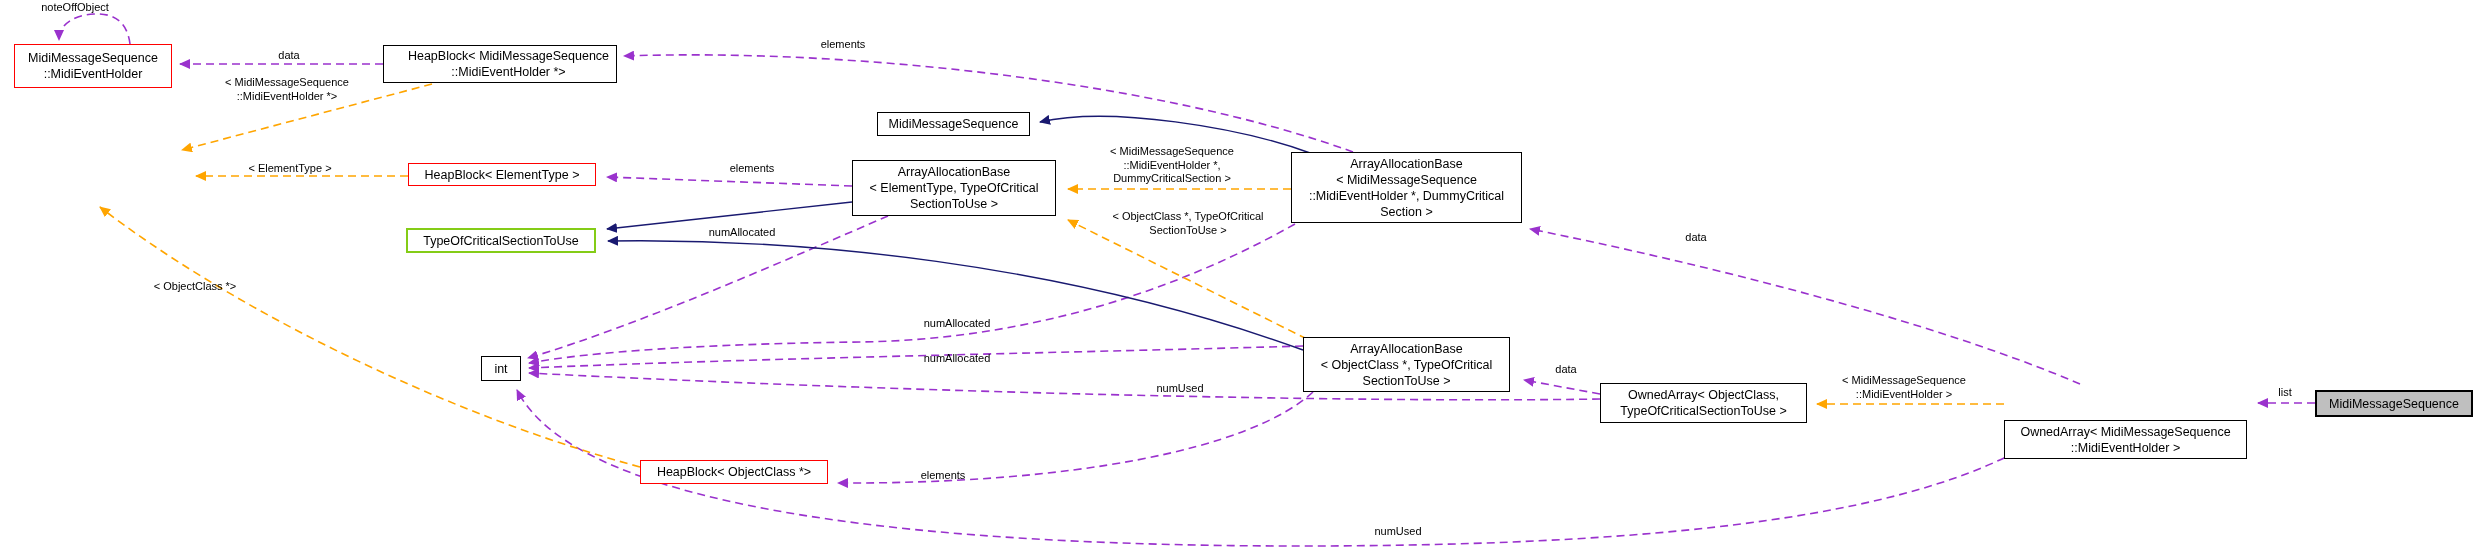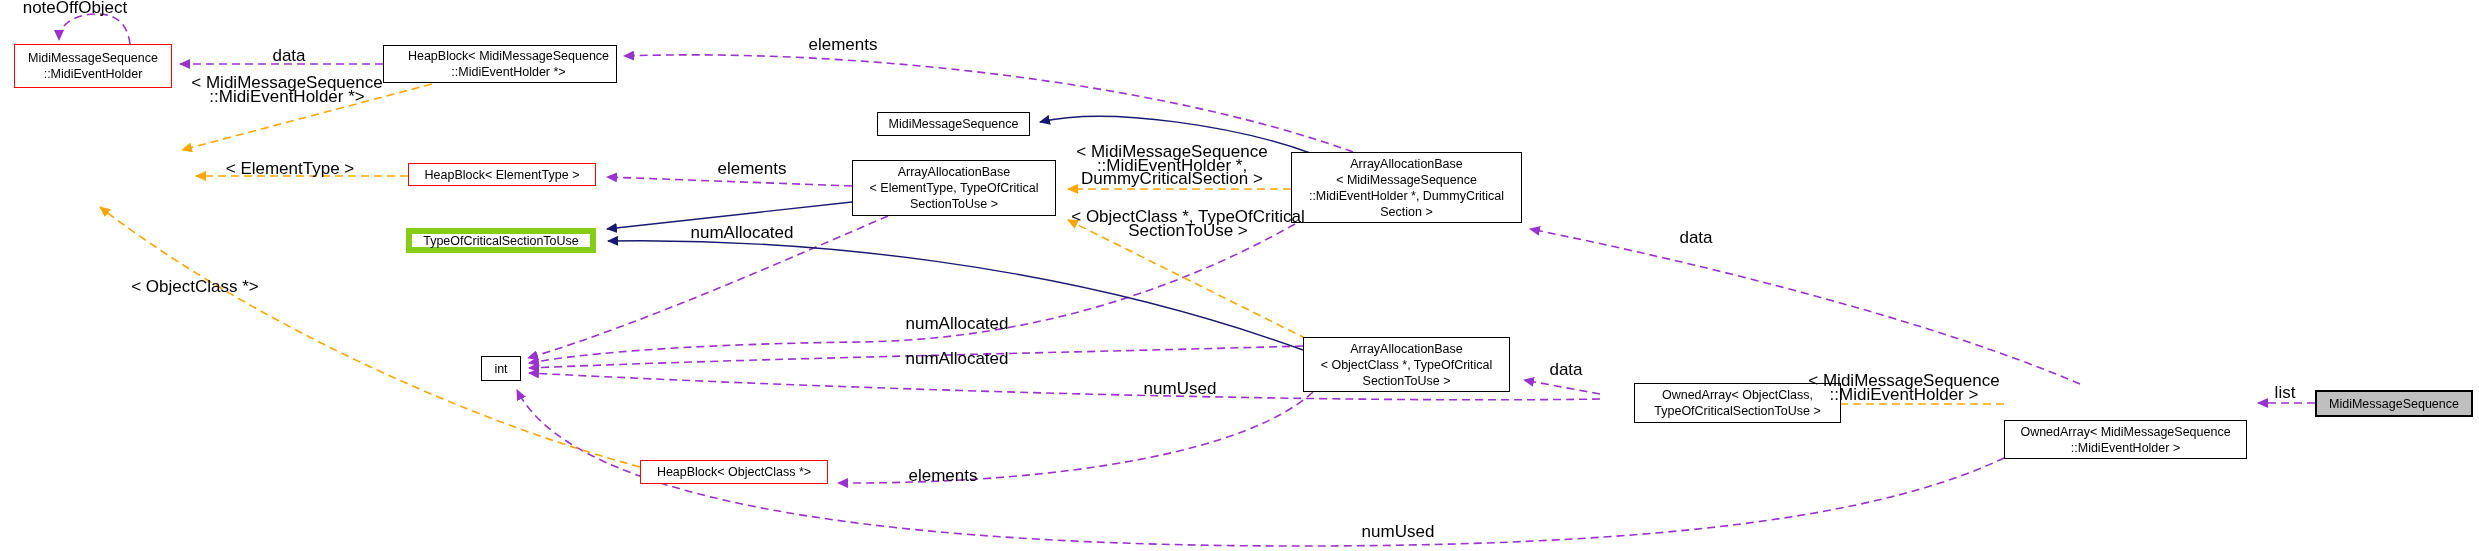--- a/index.html
+++ b/index.html
@@ -4,24 +4,24 @@
 <style>
   html,body{margin:0;padding:0;background:#fff;}
   .canvas{position:relative;width:2479px;height:551px;background:#ffffff;overflow:hidden;
           font-family:"Liberation Sans",sans-serif;}
   .canvas svg{position:absolute;left:0;top:0;z-index:1;}
   .node{position:absolute;z-index:2;background:#ffffff;border:1px solid #000000;
         display:flex;align-items:center;justify-content:center;text-align:center;
         font-size:12.5px;line-height:16px;color:#000000;box-sizing:border-box;cursor:pointer;}
   .node .nl{white-space:pre-line;}
   .node.red{border:1.5px solid #ff0000;}
-  .node.gray{border:6px solid #84cc16;}
+  .node.gray{border:2px solid #84cc16;}
   .node.focus{background:#bfbfbf;border:2px solid #000000;cursor:default;}
   .elabel{position:absolute;z-index:3;transform:translate(-50%,-50%);
-          font-size:17px;line-height:13.5px;color:#000;text-align:center;
+          font-size:11px;line-height:13.5px;color:#000;text-align:center;
           white-space:pre-line;pointer-events:none;padding-left:6px;}
   .ep{stroke:#9a32cd;stroke-width:1.6;fill:none;stroke-dasharray:8,5;}
   .eo{stroke:#ffa500;stroke-width:1.6;fill:none;stroke-dasharray:8,5;}
   .en{stroke:#191970;stroke-width:1.4;fill:none;}
 </style>
 </head>
 <body>
 
 <div class="canvas">
 
@@ -96,21 +96,21 @@
     <span class="nl">int</span>
   </div>
   <div class="node" style="left:1303px;top:337px;width:207px;height:55px;">
     <span class="nl">ArrayAllocationBase
 &lt; ObjectClass *, TypeOfCritical
 SectionToUse &gt;</span>
   </div>
   <div class="node red" style="left:640px;top:460px;width:188px;height:24px;">
     <span class="nl">HeapBlock&lt; ObjectClass *&gt;</span>
   </div>
-  <div class="node" style="left:1600px;top:383px;width:207px;height:40px;margin-left:34px;">
+  <div class="node" style="left:1600px;top:383px;width:207px;height:40px;">
     <span class="nl">OwnedArray&lt; ObjectClass,
 TypeOfCriticalSectionToUse &gt;</span>
   </div>
   <div class="node" style="left:2004px;top:384px;width:243px;height:39px;margin-top:36px;">
     <span class="nl">OwnedArray&lt; MidiMessageSequence
 ::MidiEventHolder &gt;</span>
   </div>
   <div class="node focus" style="left:2315px;top:390px;width:158px;height:27px;">
     <span class="nl">MidiMessageSequence</span>
   </div>

